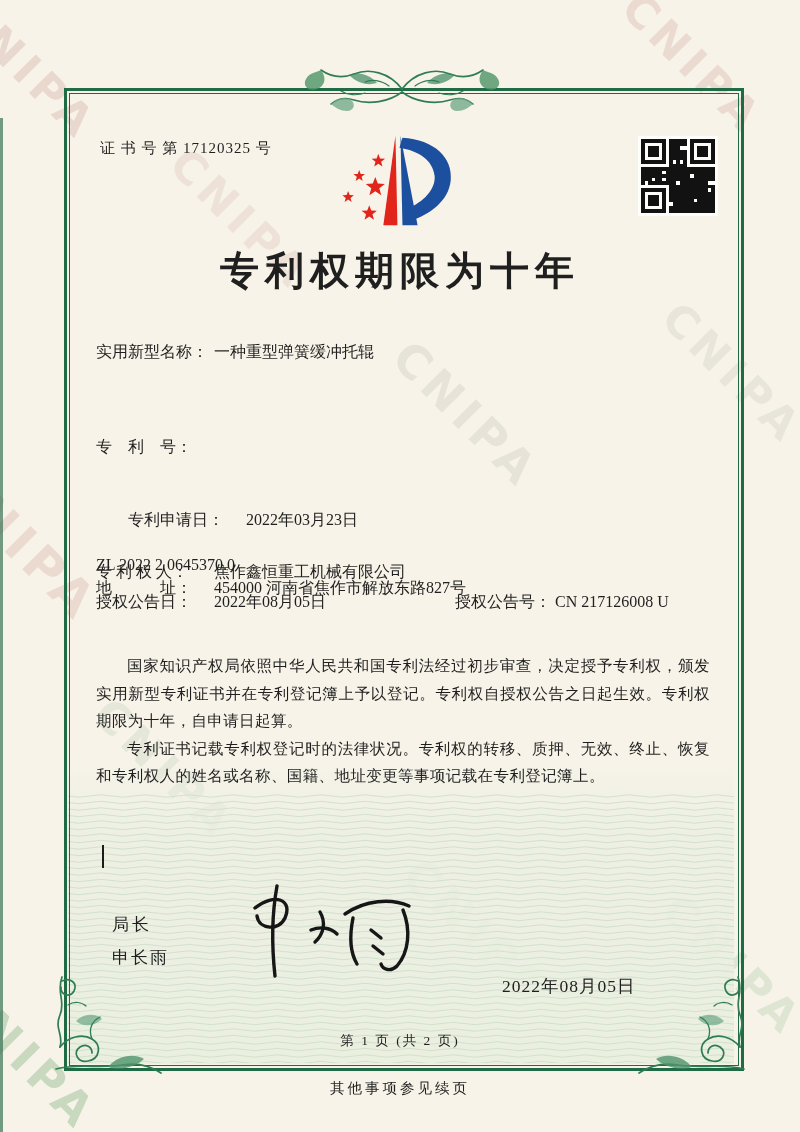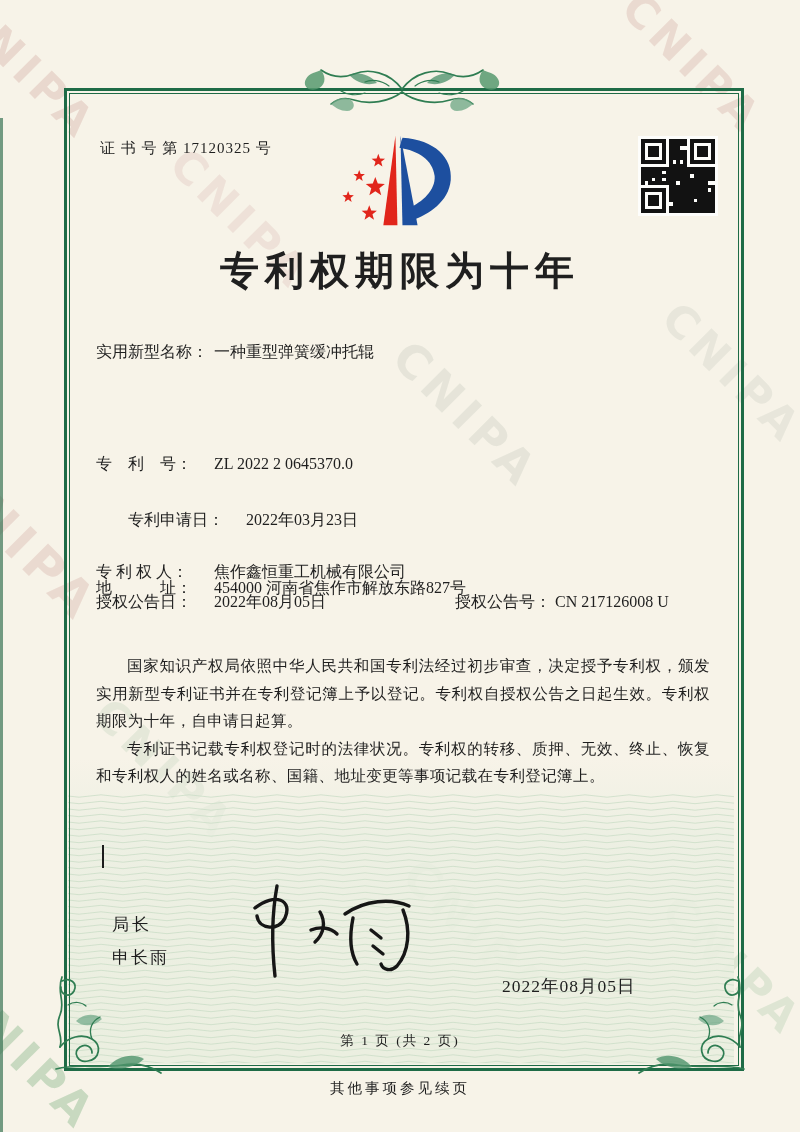--- a/index.html
+++ b/index.html
@@ -434,21 +434,21 @@
     </svg>
 
   <div class="title">专利权期限为十年</div>
 
   <div class="row" style="top:338px;">
     <span class="lbl">实用新型名称：</span>
     <span class="val">一种重型弹簧缓冲托辊</span>
   </div>
 
 
-  <div class="row" style="top:450px;">
+  <div class="row" style="top:433px;flex-direction:column;">
     <span class="lbl">专　利　号：</span>
     <span class="val">ZL 2022 2 0645370.0</span>
   </div>
 
   <div class="row" style="top:506px;margin-left:32px;">
     <span class="lbl">专利申请日：</span>
     <span class="val">2022年03月23日</span>
   </div>
 
   <div class="row" style="top:558px;">

